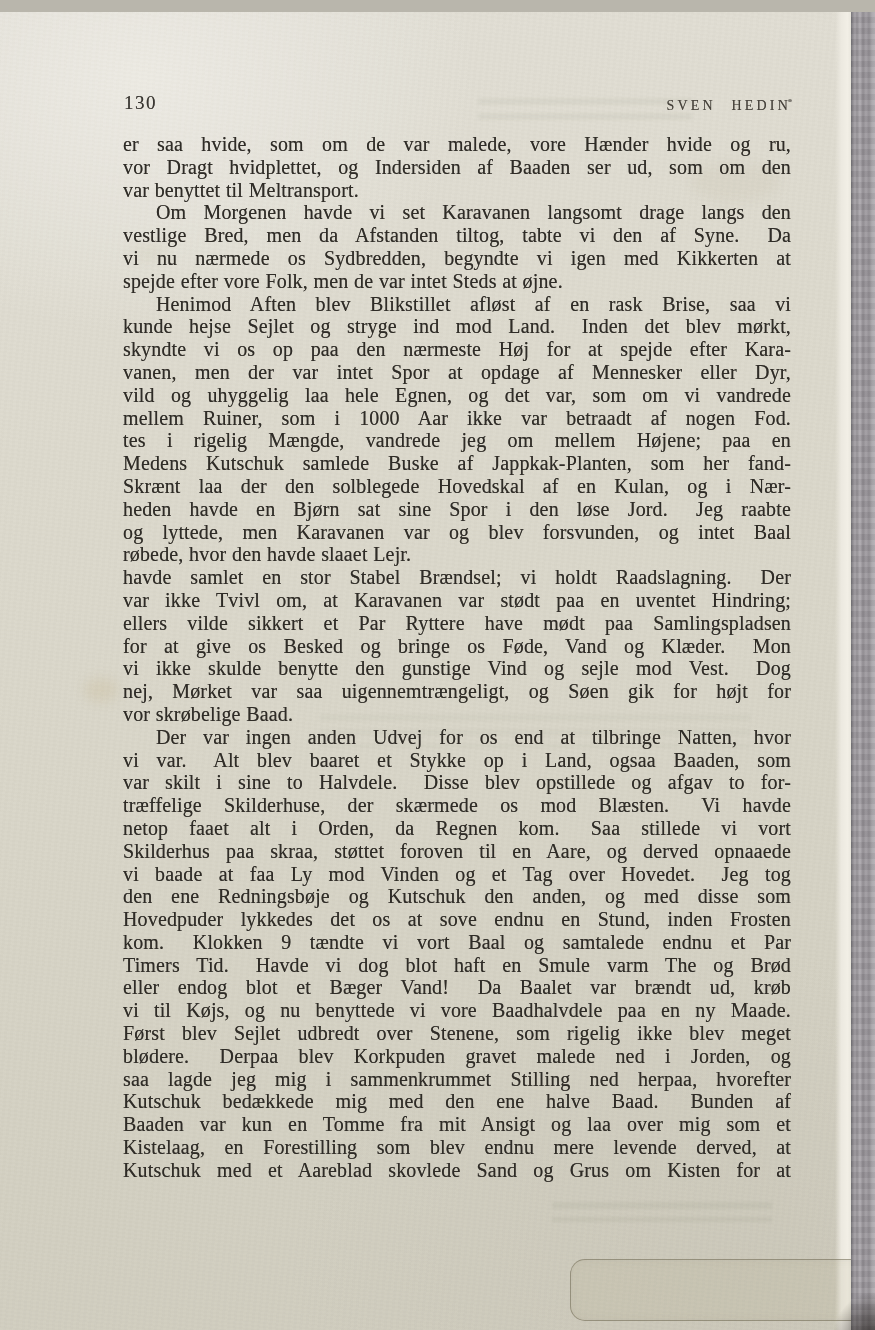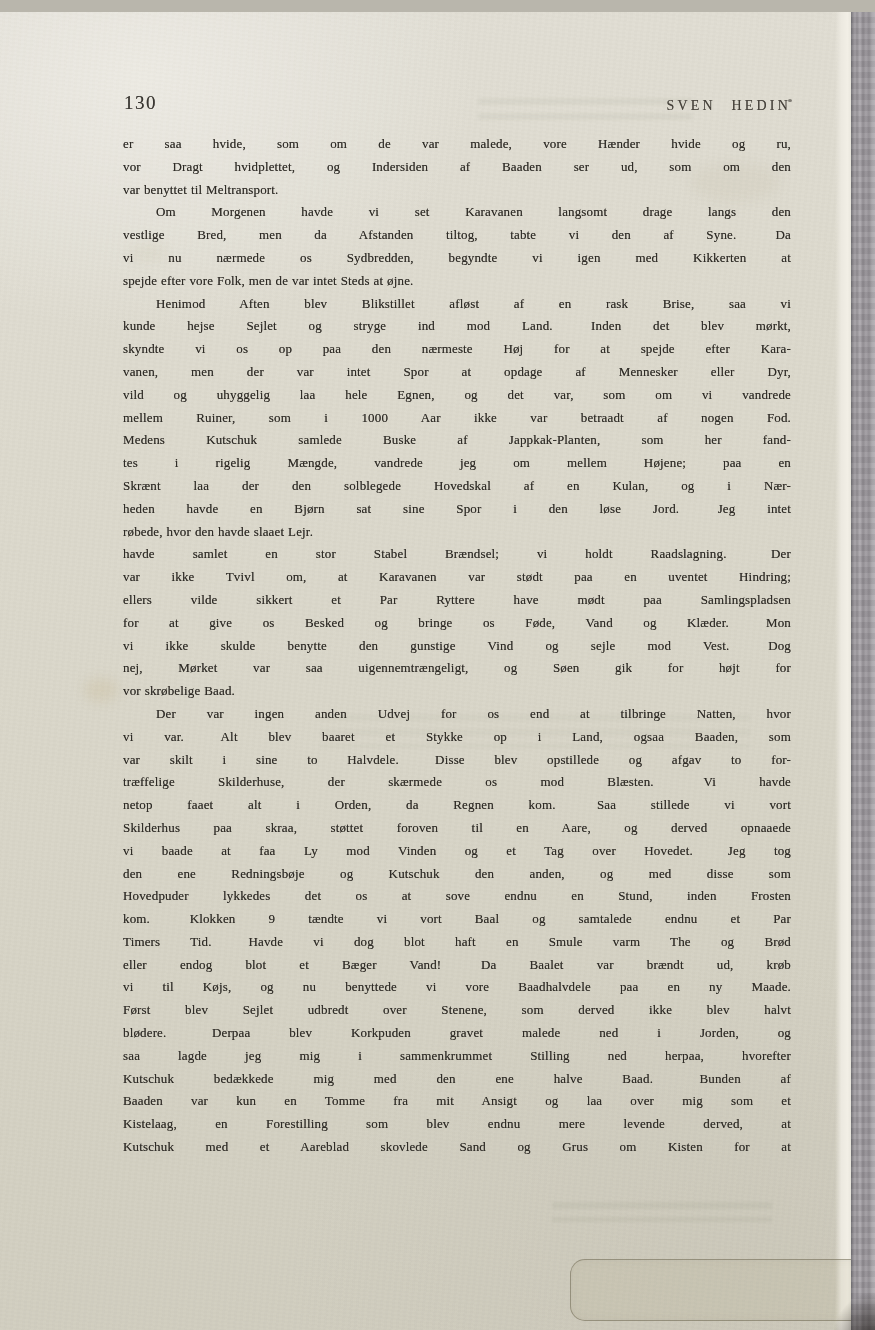--- a/index.html
+++ b/index.html
@@ -35,21 +35,21 @@
     color:#3a3732;text-shadow:0 0 .5px rgba(58,55,50,.6);
   }
   .header-title{
     position:absolute;left:123px;top:86px;width:668px;text-align:right;
     font-size:14px;letter-spacing:3.2px;word-spacing:9px;color:#46423b;
     text-shadow:0 0 .5px rgba(70,66,59,.5);
   }
   .speck{position:absolute;left:788px;top:87px;width:4px;height:3px;background:rgba(50,46,40,.55);border-radius:50%;}
   .text-block{
     position:absolute;left:123px;top:121px;width:668px;height:1076px;
-    font-size:13px;overflow:hidden;
+    font-size:20px;overflow:hidden;
   }
   .line{
     height:22.8px;line-height:22.8px;white-space:normal;
     text-align:justify;text-align-last:justify;
     letter-spacing:.15px;word-spacing:.5px;
     text-shadow:0 0 .55px rgba(47,44,39,.6);
   }
   .line.end{text-align-last:left;}
   .line.indent{text-indent:33px;}
   .edge-highlight{
@@ -106,24 +106,25 @@
       <div class="line indent">Om Morgenen havde vi set Karavanen langsomt drage langs den</div>
       <div class="line">vestlige Bred, men da Afstanden tiltog, tabte vi den af Syne.  Da</div>
       <div class="line">vi nu nærmede os Sydbredden, begyndte vi igen med Kikkerten at</div>
       <div class="line end">spejde efter vore Folk, men de var intet Steds at øjne.</div>
       <div class="line indent">Henimod Aften blev Blikstillet afløst af en rask Brise, saa vi</div>
       <div class="line">kunde hejse Sejlet og stryge ind mod Land.  Inden det blev mørkt,</div>
       <div class="line">skyndte vi os op paa den nærmeste Høj for at spejde efter Kara-</div>
       <div class="line">vanen, men der var intet Spor at opdage af Mennesker eller Dyr,</div>
       <div class="line">vild og uhyggelig laa hele Egnen, og det var, som om vi vandrede</div>
       <div class="line">mellem Ruiner, som i 1000 Aar ikke var betraadt af nogen Fod.</div>
+      <div class="line">tes i rigelig Mængde, vandrede jeg om mellem Højene; paa en</div>
       <div class="line">Medens Kutschuk samlede Buske af Jappkak-Planten, som her fand-</div>
-      <div class="line">tes i rigelig Mængde, vandrede jeg om mellem Højene; paa en</div>
       <div class="line">Skrænt laa der den solblegede Hovedskal af en Kulan, og i Nær-</div>
-      <div class="line">heden havde en Bjørn sat sine Spor i den løse Jord.  Jeg intet</div>
+      <div class="line">heden havde en Bjørn sat sine Spor i den løse Jord.  Jeg raabte</div>
+      <div class="line">og lyttede, men Karavanen var og blev forsvunden, og intet Baal</div>
       <div class="line end">røbede, hvor den havde slaaet Lejr.</div>
       <div class="line">havde samlet en stor Stabel Brændsel; vi holdt Raadslagning.  Der</div>
       <div class="line">var ikke Tvivl om, at Karavanen var stødt paa en uventet Hindring;</div>
       <div class="line">ellers vilde sikkert et Par Ryttere have mødt paa Samlingspladsen</div>
       <div class="line">for at give os Besked og bringe os Føde, Vand og Klæder.  Mon</div>
       <div class="line">vi ikke skulde benytte den gunstige Vind og sejle mod Vest.  Dog</div>
       <div class="line">nej, Mørket var saa uigennemtrængeligt, og Søen gik for højt for</div>
       <div class="line end">vor skrøbelige Baad.</div>
       <div class="line indent">Der var ingen anden Udvej for os end at tilbringe Natten, hvor</div>
       <div class="line">vi var.  Alt blev baaret et Stykke op i Land, ogsaa Baaden, som</div>
@@ -131,21 +132,21 @@
       <div class="line">træffelige Skilderhuse, der skærmede os mod Blæsten.  Vi havde</div>
       <div class="line">netop faaet alt i Orden, da Regnen kom.  Saa stillede vi vort</div>
       <div class="line">Skilderhus paa skraa, støttet foroven til en Aare, og derved opnaaede</div>
       <div class="line">vi baade at faa Ly mod Vinden og et Tag over Hovedet.  Jeg tog</div>
       <div class="line">den ene Redningsbøje og Kutschuk den anden, og med disse som</div>
       <div class="line">Hovedpuder lykkedes det os at sove endnu en Stund, inden Frosten</div>
       <div class="line">kom.  Klokken 9 tændte vi vort Baal og samtalede endnu et Par</div>
       <div class="line">Timers Tid.  Havde vi dog blot haft en Smule varm The og Brød</div>
       <div class="line">eller endog blot et Bæger Vand!  Da Baalet var brændt ud, krøb</div>
       <div class="line">vi til Køjs, og nu benyttede vi vore Baadhalvdele paa en ny Maade.</div>
-      <div class="line">Først blev Sejlet udbredt over Stenene, som derved ikke blev halvt</div>
+      <div class="line">Først blev Sejlet udbredt over Stenene, som rigelig ikke blev meget</div>
       <div class="line">blødere.  Derpaa blev Korkpuden gravet malede ned i Jorden, og</div>
       <div class="line">saa lagde jeg mig i sammenkrummet Stilling ned herpaa, hvorefter</div>
       <div class="line">Kutschuk bedækkede mig med den ene halve Baad.  Bunden af</div>
       <div class="line">Baaden var kun en Tomme fra mit Ansigt og laa over mig som et</div>
       <div class="line">Kistelaag, en Forestilling som blev endnu mere levende derved, at</div>
       <div class="line">Kutschuk med et Aareblad skovlede Sand og Grus om Kisten for at</div>
     </div>
 
   <div class="edge-highlight"></div>
   <div class="label-frame"></div>

